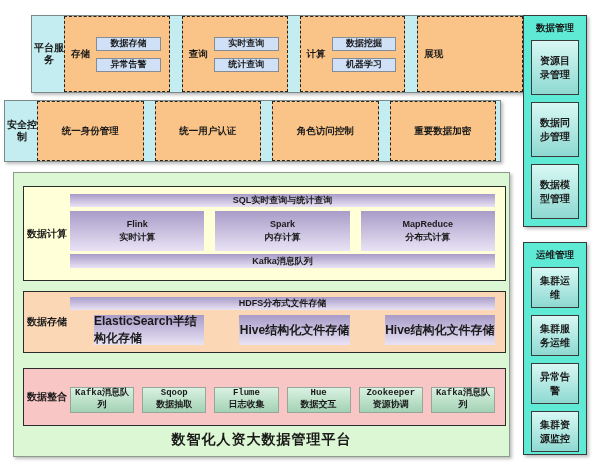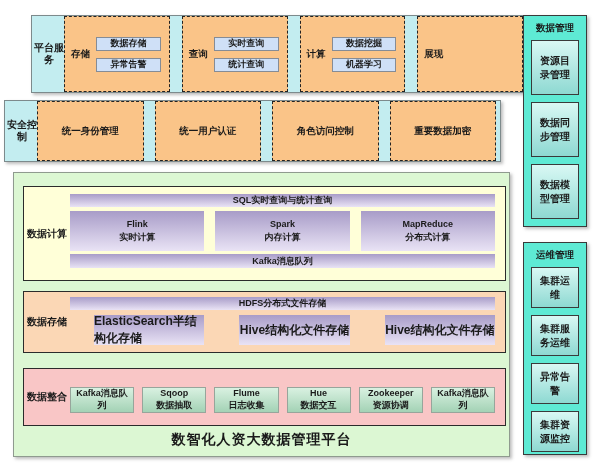--- a/index.html
+++ b/index.html
@@ -29,21 +29,21 @@
   .main-panel{background:#dcf7d3;border:1px solid #8f9a8f;box-shadow:2px 2px 3px rgba(110,110,110,.45);}
   .section{position:absolute;box-sizing:border-box;display:flex;border:1.5px solid #2b2b2b;}
   .section-label{width:46px;display:flex;align-items:center;justify-content:center;
                  font-size:10px;font-weight:bold;flex:0 0 auto;}
   .section-content{flex:1;display:flex;flex-direction:column;justify-content:space-between;padding-right:10px;}
 
   .sec-compute{left:9px;top:13px;width:483px;height:95px;background:#ffffd8;}
   .sec-compute .section-content{padding-top:7px;padding-bottom:12px;}
   .sec-storage{left:9px;top:118px;width:483px;height:62px;background:#fbd7b5;}
   .sec-storage .section-content{padding-top:5px;padding-bottom:7px;}
-  .sec-integration{left:9px;top:195px;width:483px;height:58px;background:#f9c6c6;}
+  .sec-integration{left:9px;top:195px;width:483px;height:58px;background:#f9c6c6;font-family:Liberation Mono, monospace;}
   .sec-integration .section-content{padding-top:11px;padding-bottom:5px;justify-content:flex-start;}
 
   .pbar{height:13px;background:linear-gradient(#a89cc8,#e9e3f5);display:flex;align-items:center;
         justify-content:center;font-size:9px;font-weight:bold;}
   .engine-row{display:flex;gap:11px;height:40px;}
   .engine{flex:1;background:linear-gradient(#a89cc8,#e9e3f5);display:flex;align-items:center;
           justify-content:center;text-align:center;font-size:9px;font-weight:bold;
           white-space:pre-line;line-height:1.35;}
   .store-row{display:flex;gap:11px;height:30px;}
   .store{flex:1;background:linear-gradient(#a89cc8,#e9e3f5);display:flex;align-items:center;

